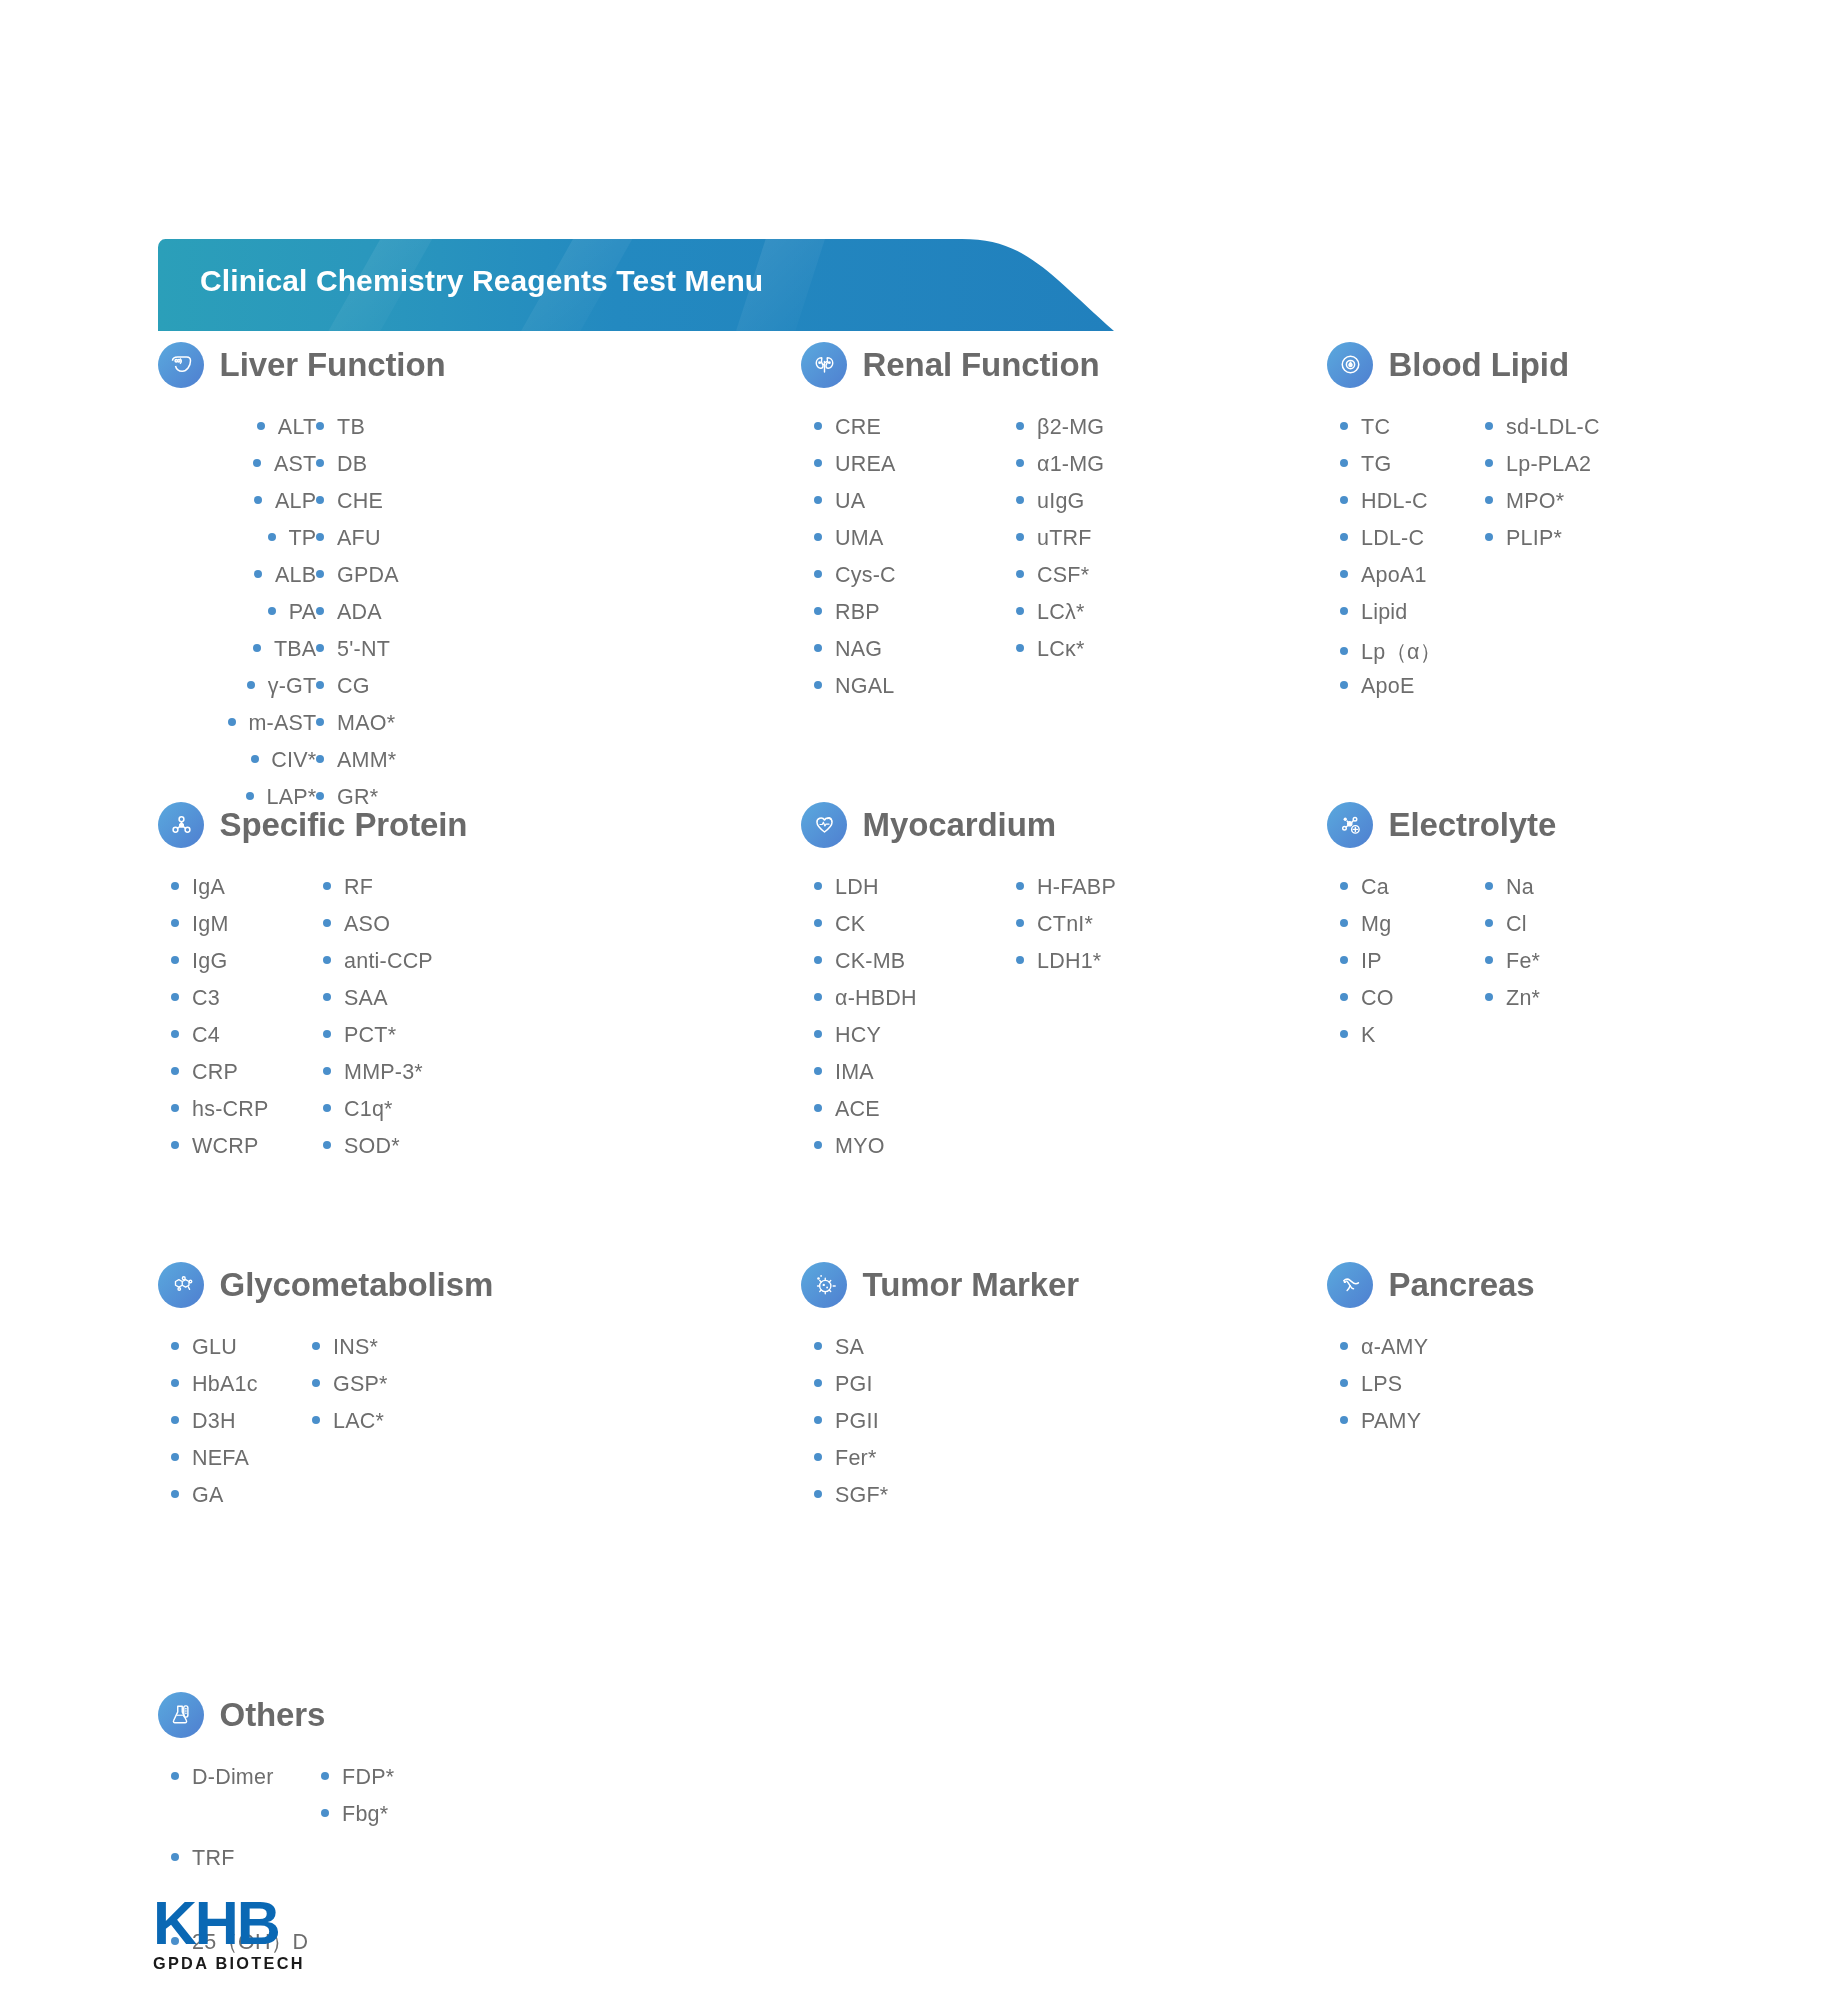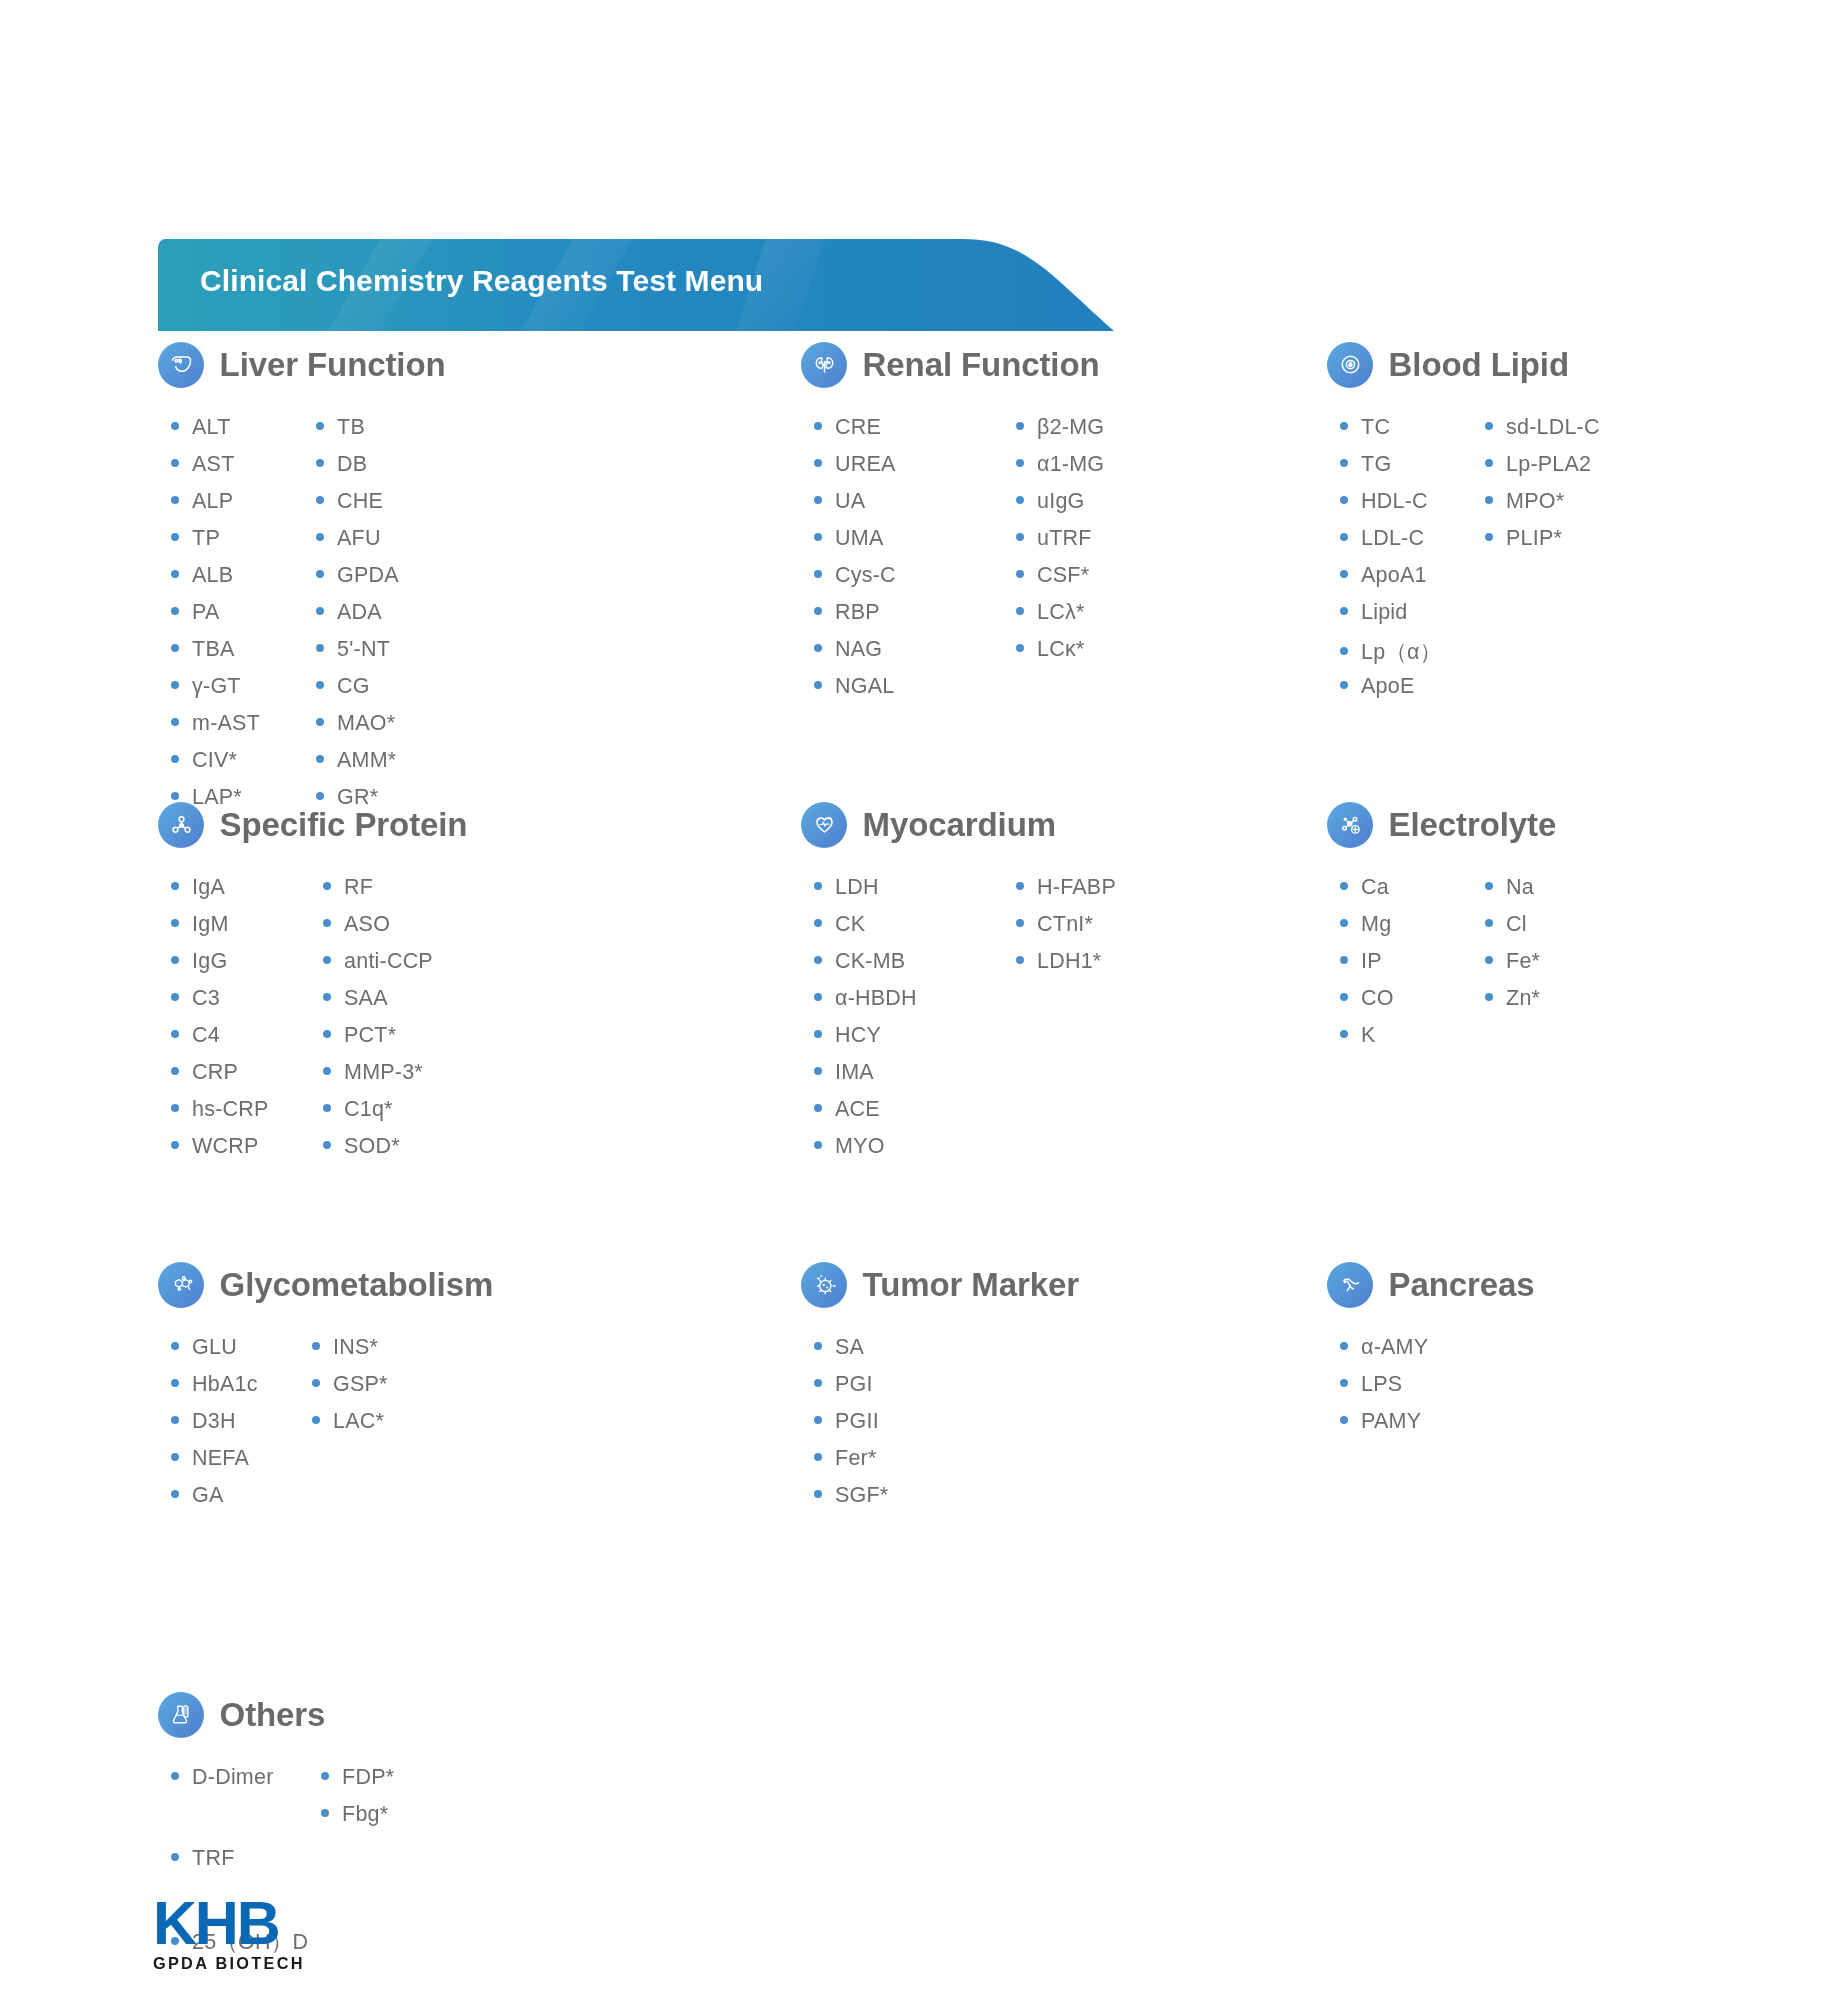--- a/index.html
+++ b/index.html
@@ -112,21 +112,21 @@
     position: relative;
     top: -3.7px;
   }
   .item-label {
     font-size: 21.5px;
     color: #6d6d6d;
     letter-spacing: 0.2px;
   }
 
   
-  .w-liver-a   { width: 145px; }
+  .w-liver-a   { width: 145px; align-items: flex-end; }
   .w-renal-a   { width: 202px; }
   .w-lipid-a   { width: 145px; }
   .w-prot-a    { width: 152px; }
   .w-myo-a     { width: 202px; }
   .w-elec-a    { width: 145px; }
   .w-gly-a     { width: 141px; }
   .w-other-a   { width: 100px; gap: 44px; }
 
   
   .logo {

